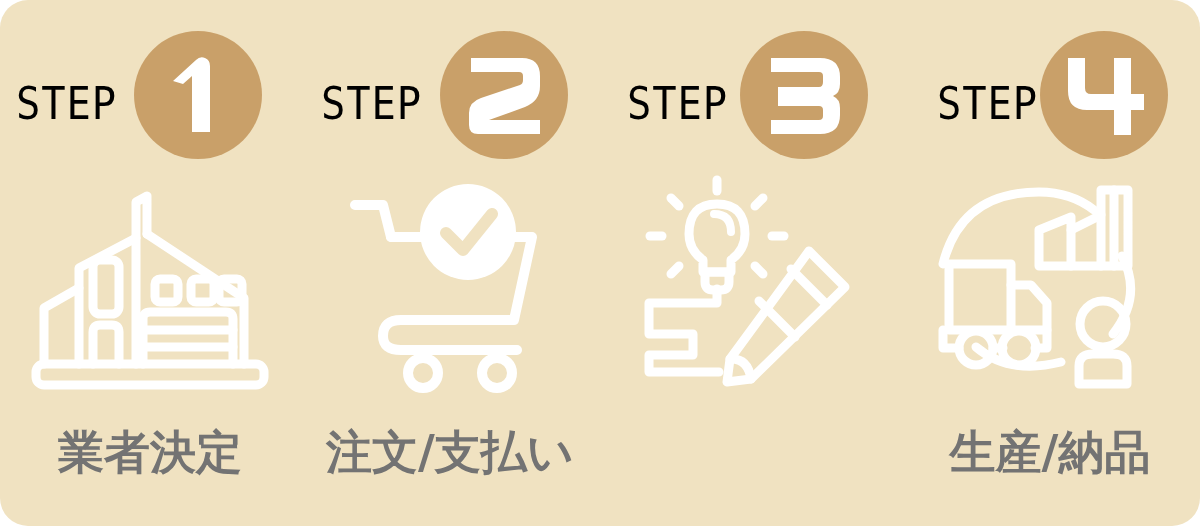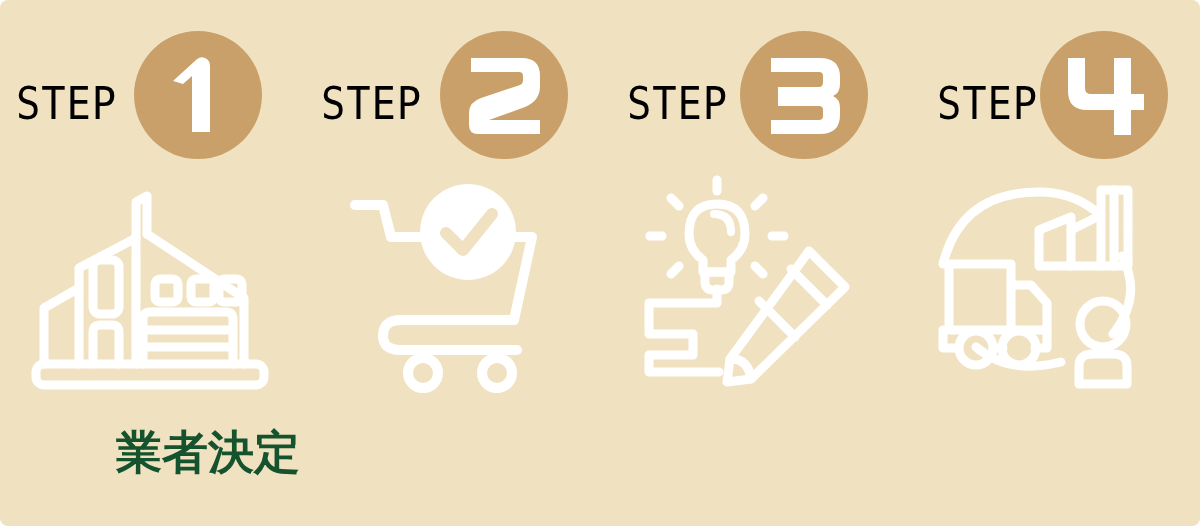--- a/index.html
+++ b/index.html
@@ -12,21 +12,21 @@
     height: 526px;
     overflow: hidden;
     font-family: "Liberation Sans", sans-serif;
   }
 
   #board {
     position: relative;
     width: 1200px;
     height: 526px;
     background: #F0E2C1;
-    border-radius: 8px;
+    border-radius: 28px;
     box-sizing: border-box;
     overflow: hidden;
   }
 
   .steps-row {
     position: absolute;
     inset: 0;
     display: flex;
     flex-direction: row;
   }
@@ -113,25 +113,25 @@
     width: 238px;
     height: 222px;
   }
 
   
   .step-label {
     position: absolute;
     top: 424px;
     left: 0;
     right: 0;
-    text-align: right;
+    text-align: center;
     font-size: 46px;
     line-height: 56px;
     font-weight: 700;
-    color: #14532d;
+    color: #737373;
     letter-spacing: 0px;
     white-space: nowrap;
     font-family: "DejaVu Sans", sans-serif;
   }
 </style>
 </head>
 <body>
 
 <div id="board">
   <div class="steps-row">
@@ -197,20 +197,21 @@
           <path d="M79 148 L70 148 Q52 148 52 164 Q52 178 70 178 L186 178"></path>
 
           <circle cx="92" cy="201" r="15"></circle>
           <circle cx="166" cy="201" r="15"></circle>
 
           <circle cx="137" cy="60" r="48" fill="#FFFFFF" stroke="none"></circle>
           <path d="M115 61 L132 78 L161 42" stroke="#F0E2C1" stroke-width="12"></path>
         </svg>
       </div>
 
+      <div class="step-label">注文/支払い</div>
     </div>
 
     <div class="step s3">
       <div class="step-head">
         <div class="circle"></div>
         <div class="step-word">STEP</div>
         <div class="step-num">
           <svg viewBox="0 0 128 128" aria-hidden="true">
             <path d="M31 27 L80 27 Q100 27 100 46 L100 53 Q100 62 93 65 Q100 68 100 77 L100 84 Q100 103 80 103 L31 103 L31 89 L79 89 Q83 89 83 85 L83 79 Q83 75 79 75 L38 75 L38 56 L79 56 Q83 56 83 51 L83 45 Q83 41 79 41 L31 41 Z" fill="#FFFFFF"></path>
           </svg>
@@ -274,16 +275,17 @@
           <path d="M62 176 L72 176"></path>
           <path d="M104 176 L116 176 L116 158"></path>
           <circle cx="45" cy="176" r="17"></circle>
           <circle cx="88" cy="176" r="17"></circle>
 
           <circle cx="172" cy="152" r="23"></circle>
           <path d="M148 212 L148 194 Q148 182 162 182 L182 182 Q196 182 196 194 L196 212 Z"></path>
         </svg>
       </div>
 
+      <div class="step-label">生産/納品</div>
     </div>
 
   </div>
 </div>
 
 </body></html>

